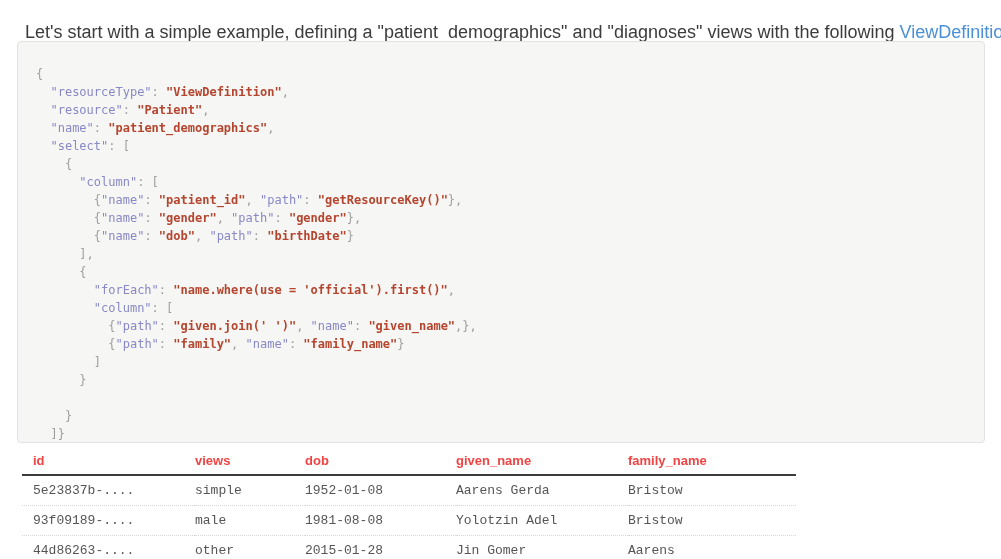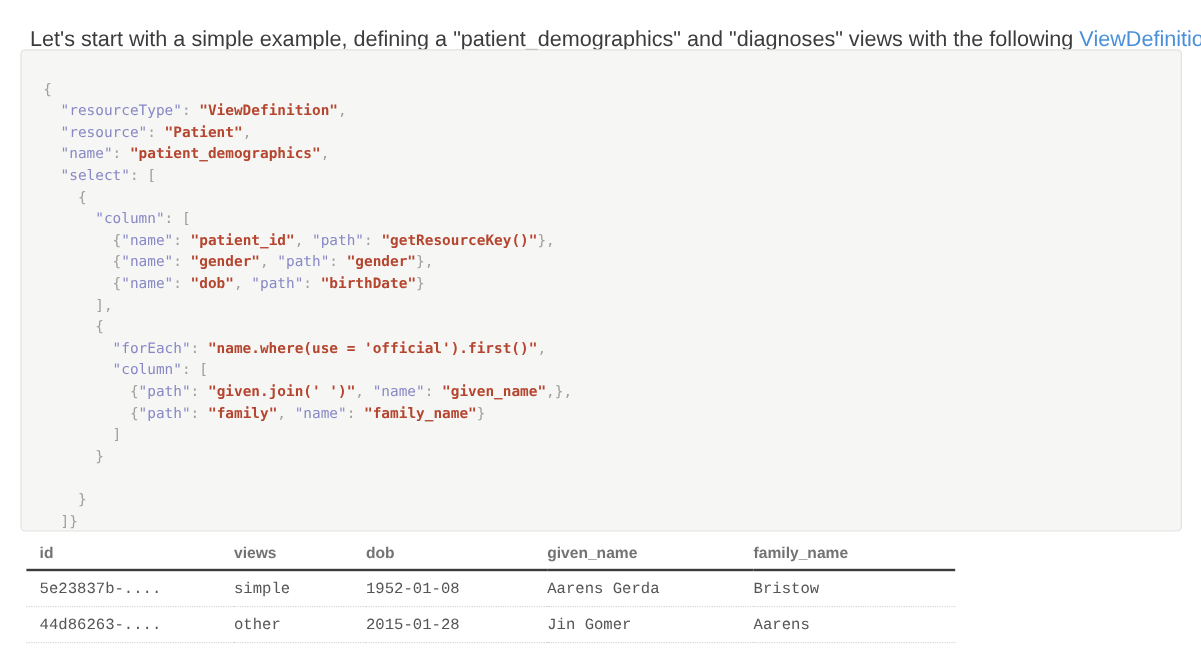--- a/index.html
+++ b/index.html
@@ -66,21 +66,21 @@
     position: absolute;
     left: 22px;
     top: 450px;
     width: 774px;
     border-collapse: collapse;
     font-size: 13px;
   }
   .result-table th {
     text-align: left;
     font-weight: bold;
-    color: #737373;
+    color: #ef4444;
     font-size: 13px;
     padding: 3px 0 6px 0;
     border-bottom: 2px solid #3b3b3b;
     white-space: nowrap;
   }
   .result-table td {
     text-align: left;
     color: #555555;
     font-size: 13px;
     padding: 7px 0 7px 0;
@@ -118,20 +118,27 @@
     </tr>
   </thead>
   <tbody id="table-body">
       <tr>
         <td class="col-id">5e23837b-....</td>
         <td class="col-gender">simple</td>
         <td class="col-dob">1952-01-08</td>
         <td class="col-given">Aarens Gerda</td>
         <td class="col-family">Bristow</td>
       </tr>
+      <tr>
+        <td class="col-id">93f09189-....</td>
+        <td class="col-gender">male</td>
+        <td class="col-dob">1981-08-08</td>
+        <td class="col-given">Yolotzin Adel</td>
+        <td class="col-family">Bristow</td>
+      </tr>
       <tr class="last-row">
         <td class="col-id">44d86263-....</td>
         <td class="col-gender">other</td>
         <td class="col-dob">2015-01-28</td>
         <td class="col-given">Jin Gomer</td>
         <td class="col-family">Aarens</td>
       </tr>
     </tbody>
 </table>
 

